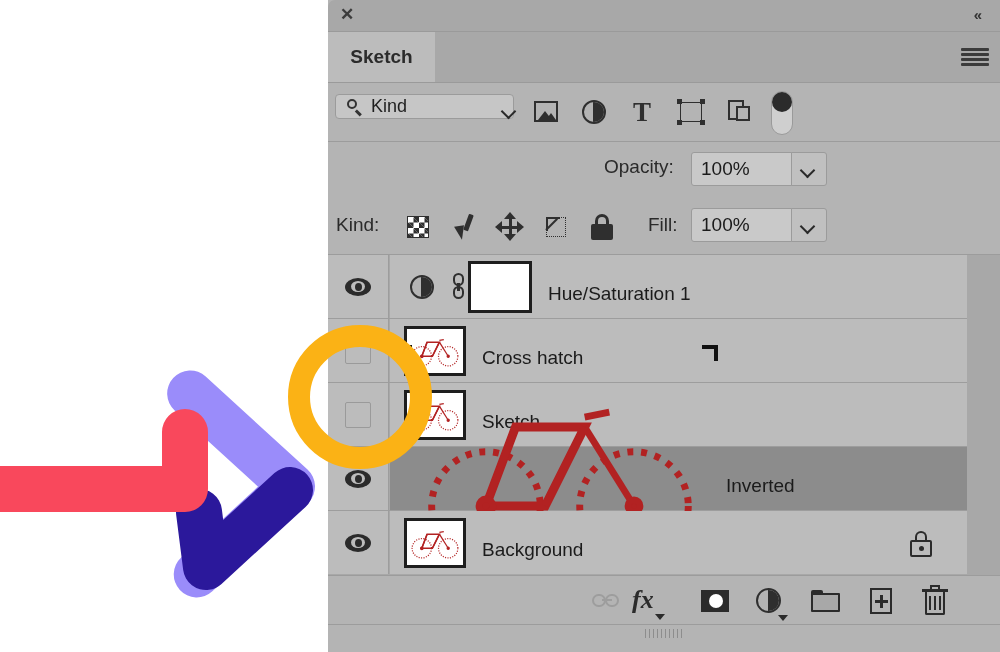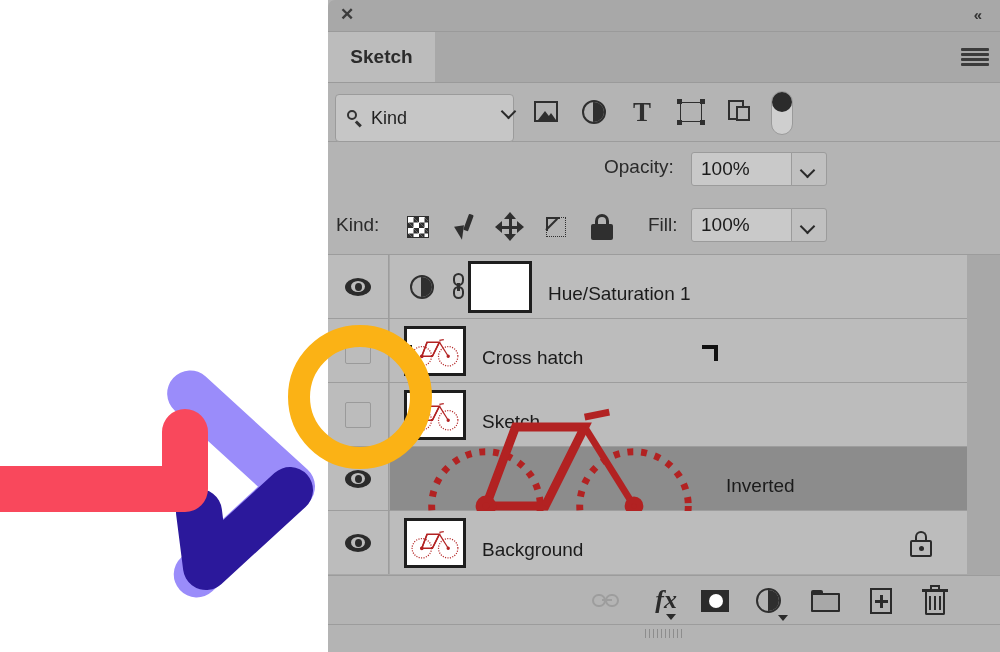--- a/index.html
+++ b/index.html
@@ -48,21 +48,21 @@
   }
   #panel-menu{
     position:absolute;right:11px;top:13px;width:28px;height:24px;cursor:pointer;
     display:flex;flex-direction:column;justify-content:space-between;padding:3px 0;box-sizing:border-box;
   }
   #panel-menu i{display:block;height:3px;background:#3b3b3b;border-radius:1px;}
 
   
   #filterrow{position:relative;height:58px;background:#b4b4b4;border-bottom:1px solid #9c9c9c;}
   #kind-select{
-    position:absolute;left:7px;top:11px;width:179px;height:48px;
+    position:absolute;left:7px;top:11px;width:179px;height:25px;
     background:#c6c6c6;border:1px solid #9b9b9b;border-radius:4px;
     display:flex;align-items:center;cursor:pointer;box-sizing:border-box;
   }
   #kind-select .mag{margin-left:10px;width:18px;height:18px;position:relative;flex:0 0 auto;}
   #kind-select .mag::before{content:"";position:absolute;left:1px;top:1px;width:10px;height:10px;border:2px solid #333;border-radius:50%;box-sizing:border-box;}
   #kind-select .mag::after{content:"";position:absolute;left:10px;top:11px;width:7px;height:2.6px;background:#333;transform:rotate(45deg);transform-origin:left center;}
   #kind-select .ktext{margin-left:7px;font-size:18px;color:#1f1f1f;}
   #kind-select .chev{position:absolute;right:10px;top:11px;}
   .chevglyph{width:13px;height:8px;position:relative;}
   .chevglyph::before{content:"";position:absolute;left:0;top:0;width:9px;height:9px;border-left:2.2px solid #2a2a2a;border-bottom:2.2px solid #2a2a2a;transform:rotate(-45deg);transform-origin:center;}
@@ -222,21 +222,21 @@
   #list-scroll{position:absolute;right:0;top:0;width:33px;height:320px;background:#a8a8a8;cursor:pointer;}
 
   
   #bottombar{position:relative;height:48px;background:#b4b4b4;border-top:1px solid #9c9c9c;border-bottom:1px solid #9c9c9c;}
   .tbtn{position:absolute;top:9px;width:34px;height:32px;cursor:pointer;}
   #t-link{left:262px;}
   #t-link .c{position:absolute;width:14px;height:13px;border:2.4px solid #9d9d9d;border-radius:7px;box-sizing:border-box;top:9px;}
   #t-link .c1{left:2px;}
   #t-link .c2{left:15px;}
   #t-link .bar{position:absolute;left:12px;top:14px;width:10px;height:2.4px;background:#9d9d9d;}
-  #t-fx{left:315px;color:#2b2b2b;font-family:"Liberation Serif",serif;font-style:italic;font-size:26px;font-weight:bold;line-height:30px;text-align:right;}
+  #t-fx{left:304px;color:#2b2b2b;font-family:"Liberation Serif",serif;font-style:italic;font-size:26px;font-weight:bold;line-height:30px;text-align:left;}
   #t-fx .tri{position:absolute;right:1px;bottom:-3px;width:0;height:0;border-left:5px solid transparent;border-right:5px solid transparent;border-top:6px solid #2b2b2b;}
   #t-mask{left:370px;}
   #t-mask .r{position:absolute;left:3px;top:5px;width:28px;height:22px;background:#2b2b2b;}
   #t-mask .d{position:absolute;left:11px;top:9px;width:14px;height:14px;background:#ffffff;border-radius:50%;}
   #t-adj{left:425px;}
   #t-adj .halfcircle{position:absolute;left:3px;top:3px;width:25px;height:25px;background:#b4b4b4;}
   #t-adj .tri{position:absolute;right:-1px;bottom:-4px;width:0;height:0;border-left:5px solid transparent;border-right:5px solid transparent;border-top:6px solid #2b2b2b;}
   #t-group{left:481px;}
   #t-group .tab{position:absolute;left:2px;top:5px;width:12px;height:5px;background:#2b2b2b;border-radius:2px 2px 0 0;}
   #t-group .bd{position:absolute;left:2px;top:8px;width:29px;height:19px;border:2.4px solid #2b2b2b;background:#a8a8a8;box-sizing:border-box;border-radius:1px;}

